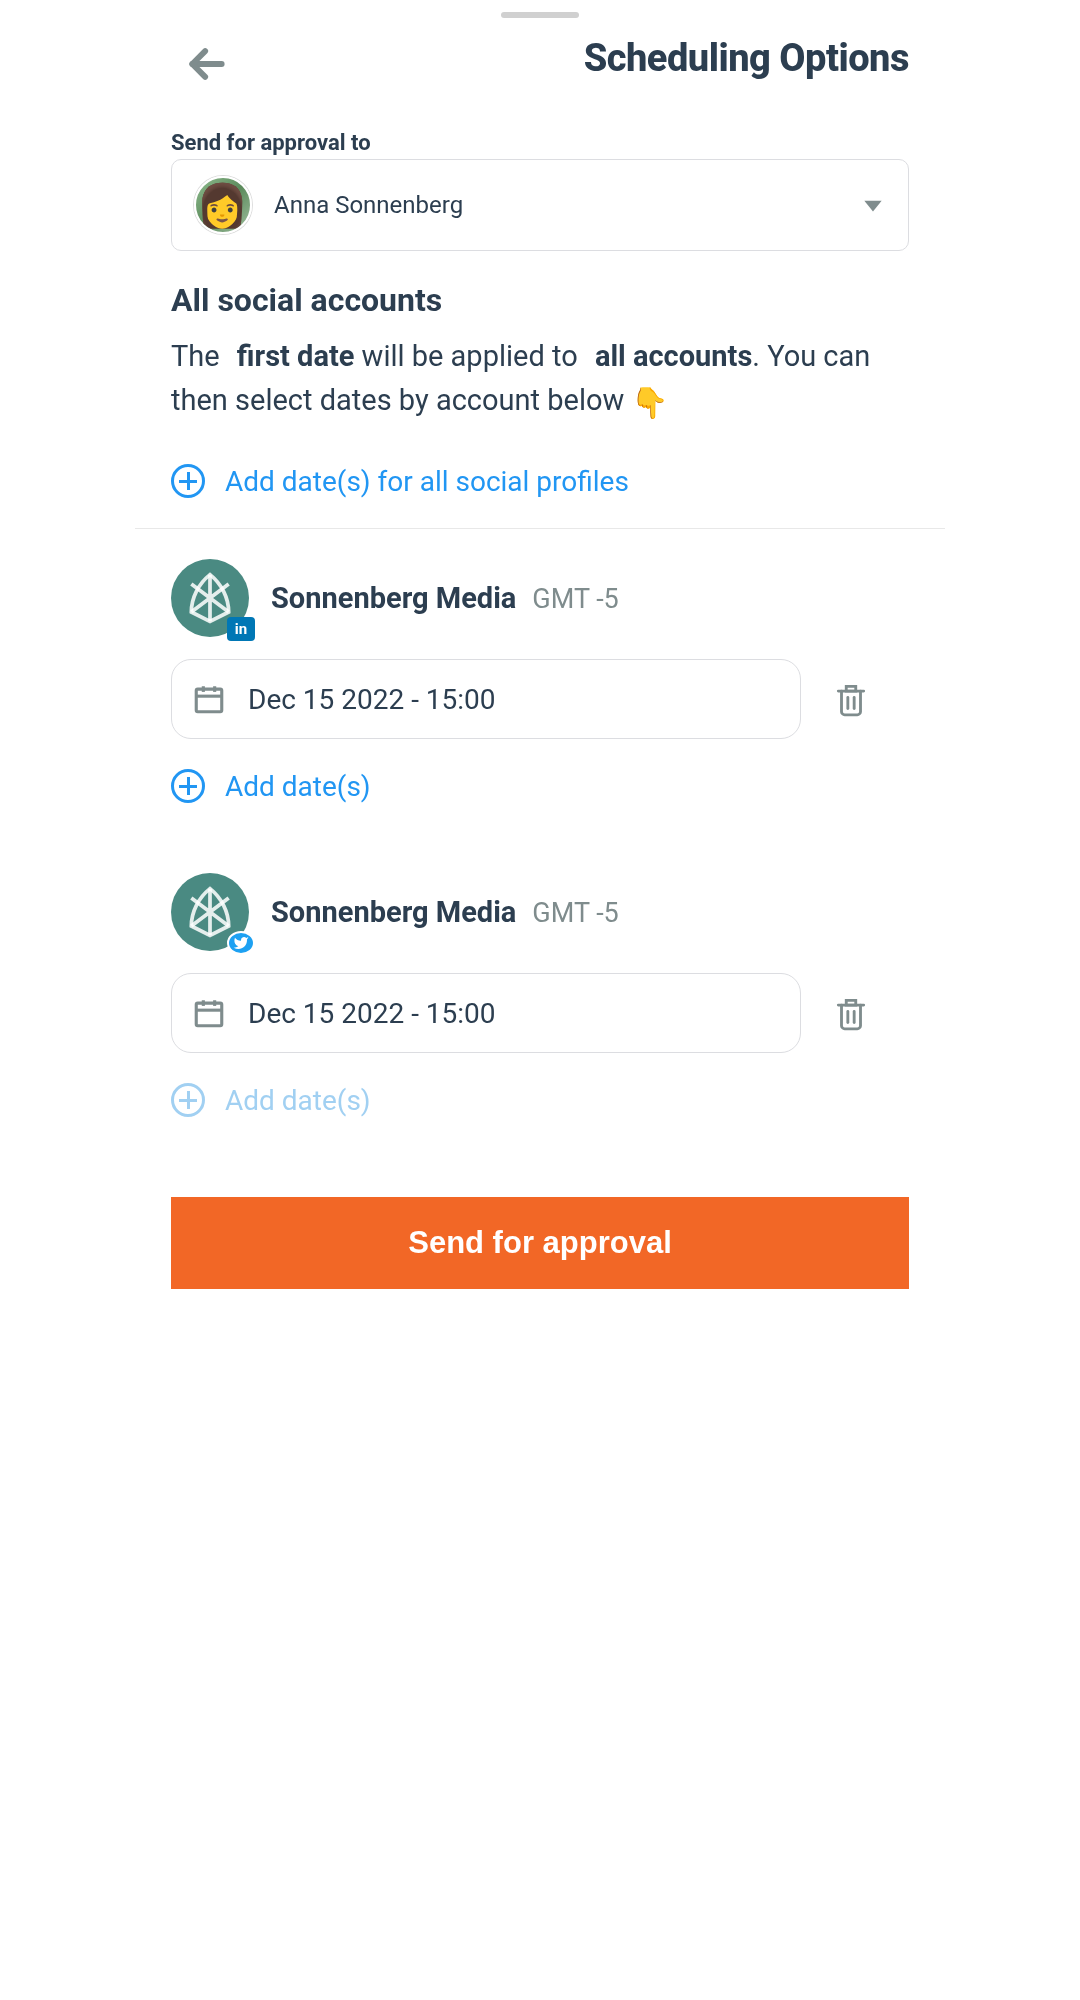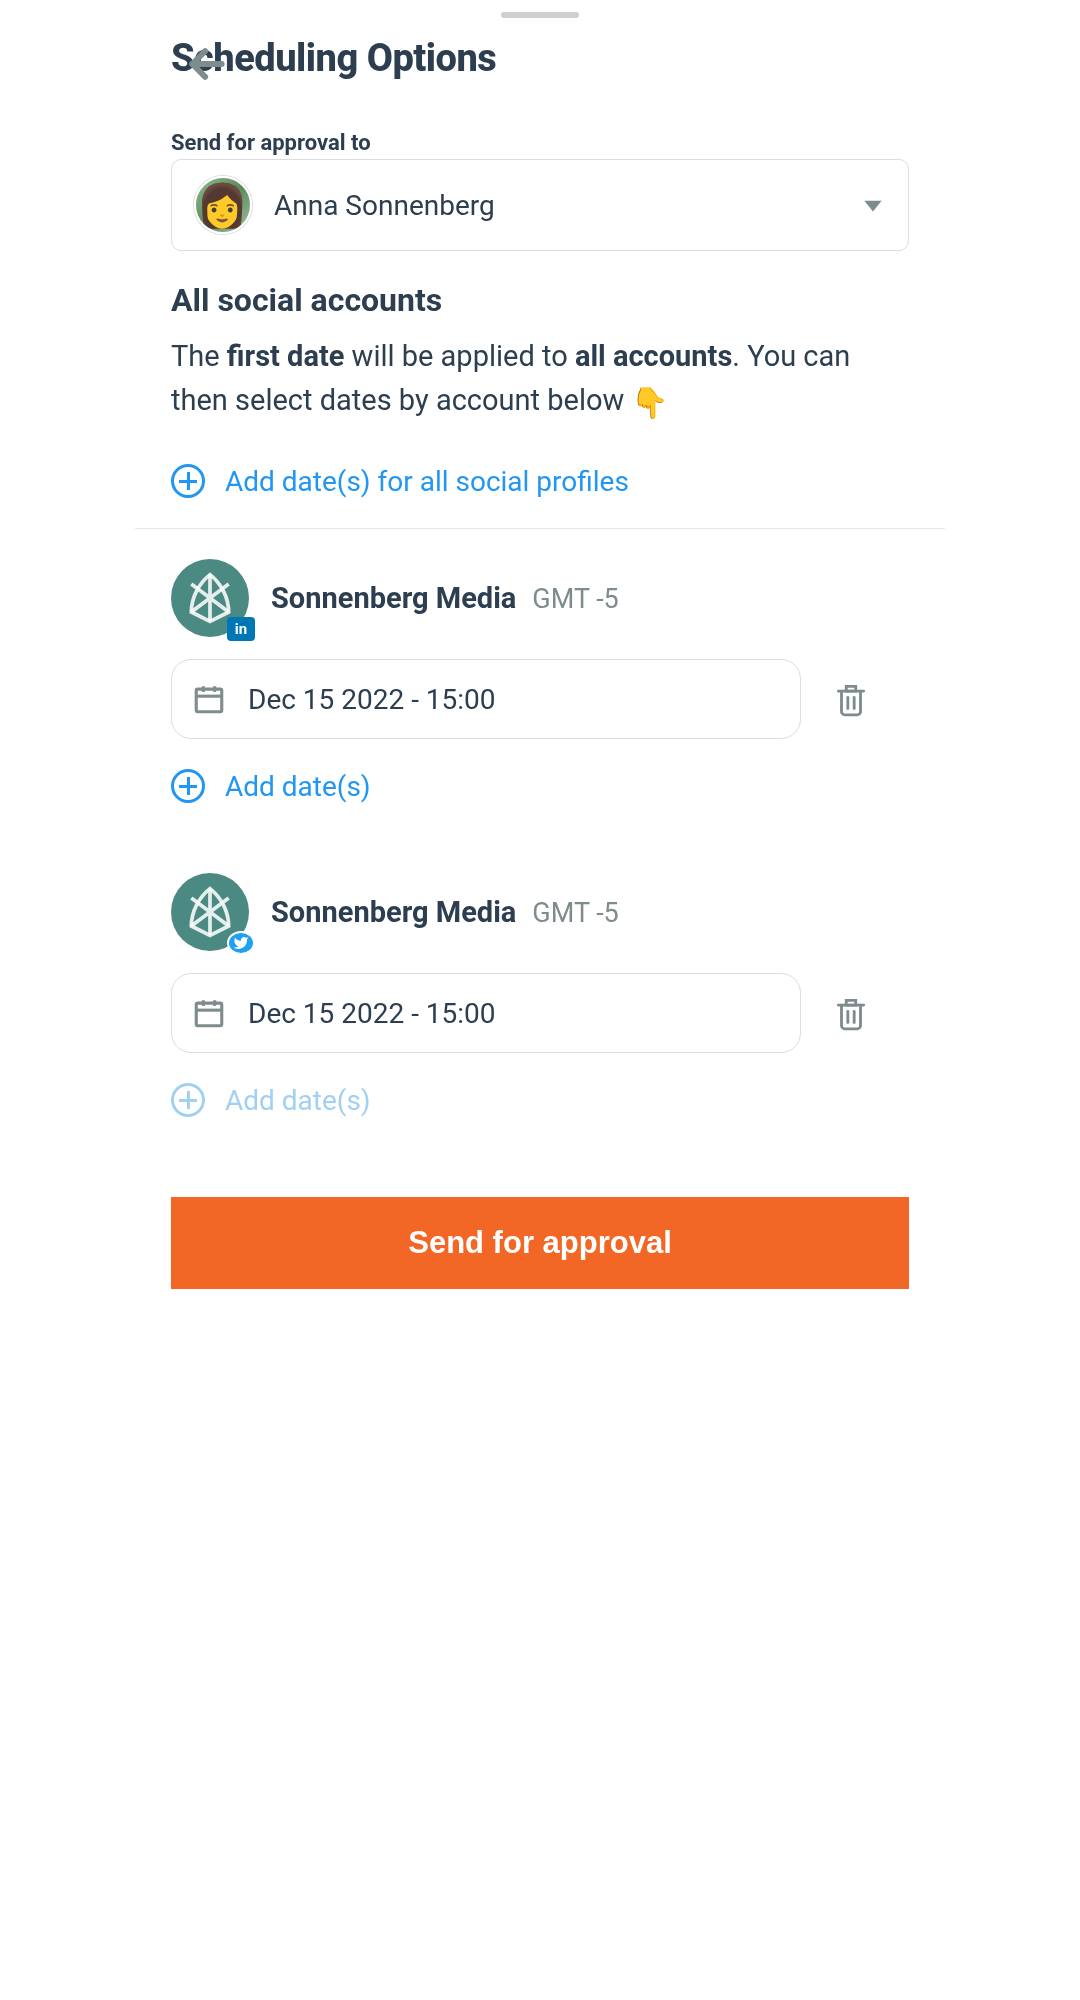--- a/index.html
+++ b/index.html
@@ -35,21 +35,21 @@
       top: 4px;
       width: 48px;
       height: 48px;
       display: flex;
       align-items: center;
       justify-content: center;
       cursor: pointer;
     }
     .title {
       flex: 1;
-      text-align: left;
+      text-align: right;
       font-size: 38px;
       font-weight: 800;
       color: #2c3e50;
       letter-spacing: -0.5px;
     }
     .section {
       padding: 20px 36px 0 36px;
     }
     .section-label {
       font-size: 22px;
@@ -80,39 +80,39 @@
     .avatar::after {
       content: "👩";
       position: absolute;
       font-size: 42px;
       left: 50%;
       top: 50%;
       transform: translate(-50%, -50%);
     }
     .select-label {
       flex: 1;
-      font-size: 28px;
+      font-size: 24px;
       color: #2c3e50;
     }
     .chevron-down {
       color: #7f8c8d;
     }
     .subheading {
       font-size: 32px;
       font-weight: 700;
       color: #2c3e50;
       margin-bottom: 16px;
     }
     .help-text {
       font-size: 29px;
       line-height: 1.5;
       color: #2c3e50;
       margin-bottom: 36px;
     }
-    .help-text .bold { font-weight: 700; }
+    .help-text .bold { font-weight: 700; margin-left: 10px; }
     .add-link {
       display: flex;
       align-items: center;
       gap: 20px;
       color: #2196f3;
       font-size: 28px;
       cursor: pointer;
       padding: 4px 0 30px 0;
       text-align: right;
     }

